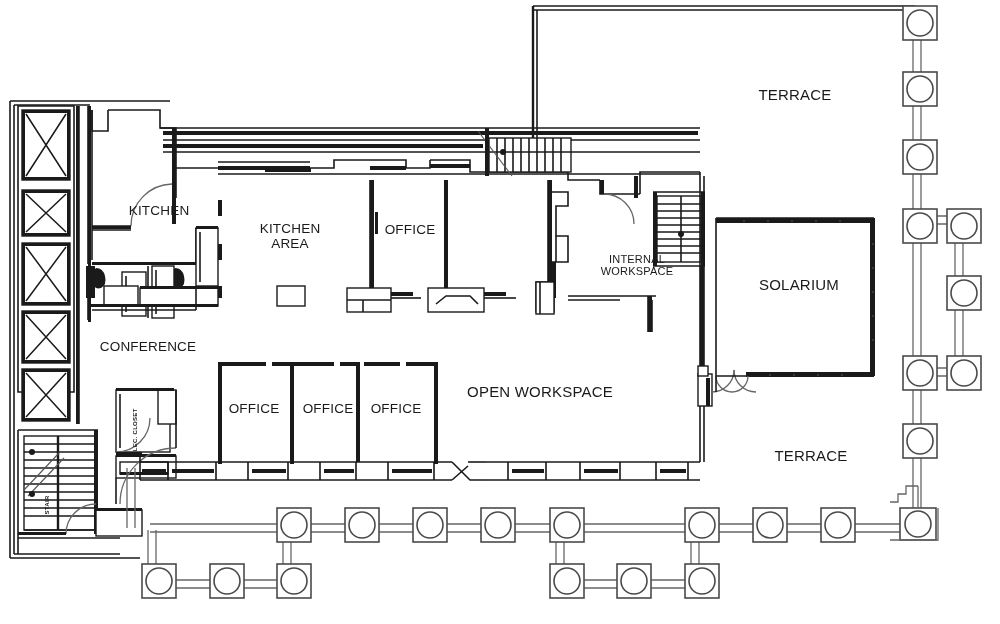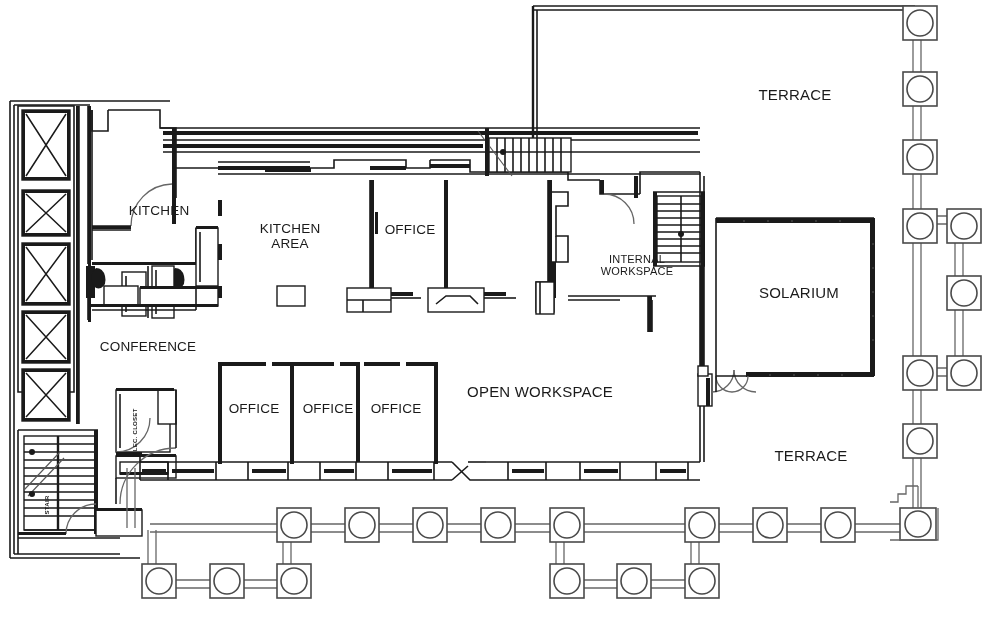--- a/index.html
+++ b/index.html
@@ -526,20 +526,20 @@
   <div class="room-label lbl-md" style="left:290px; top:236px;">KITCHEN
 AREA</div>
   <div class="room-label lbl-md" style="left:410px; top:230px;">OFFICE</div>
   <div class="room-label lbl-sm" style="left:613px; top:265px;">INTERNAL
 WORKSPACE</div>
   <div class="room-label lbl-md" style="left:148px; top:347px;">CONFERENCE</div>
   <div class="room-label lbl-lg" style="left:540px; top:392px;">OPEN WORKSPACE</div>
   <div class="room-label lbl-md" style="left:254px; top:409px;">OFFICE</div>
   <div class="room-label lbl-md" style="left:328px; top:409px;">OFFICE</div>
   <div class="room-label lbl-md" style="left:396px; top:409px;">OFFICE</div>
-  <div class="room-label lbl-lg" style="left:799px; top:293px;">SOLARIUM</div>
+  <div class="room-label lbl-lg" style="left:799px; top:285px;">SOLARIUM</div>
   <div class="room-label lbl-lg" style="left:795px; top:95px;">TERRACE</div>
   <div class="room-label lbl-lg" style="left:811px; top:456px;">TERRACE</div>
 
   <div class="room-label lbl-xs rot-90" style="left:135px; top:432px;">ELEC. CLOSET</div>
   <div class="room-label lbl-xs rot-90" style="left:47px; top:505px;">STAIR</div>
 
 </div>
 
 </body></html>

